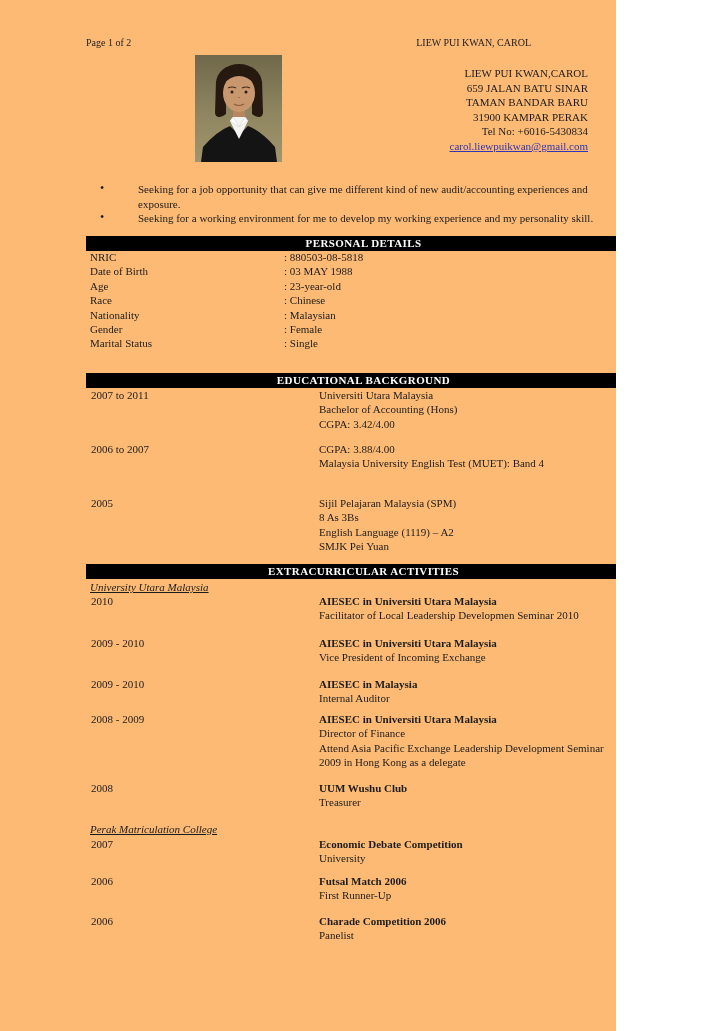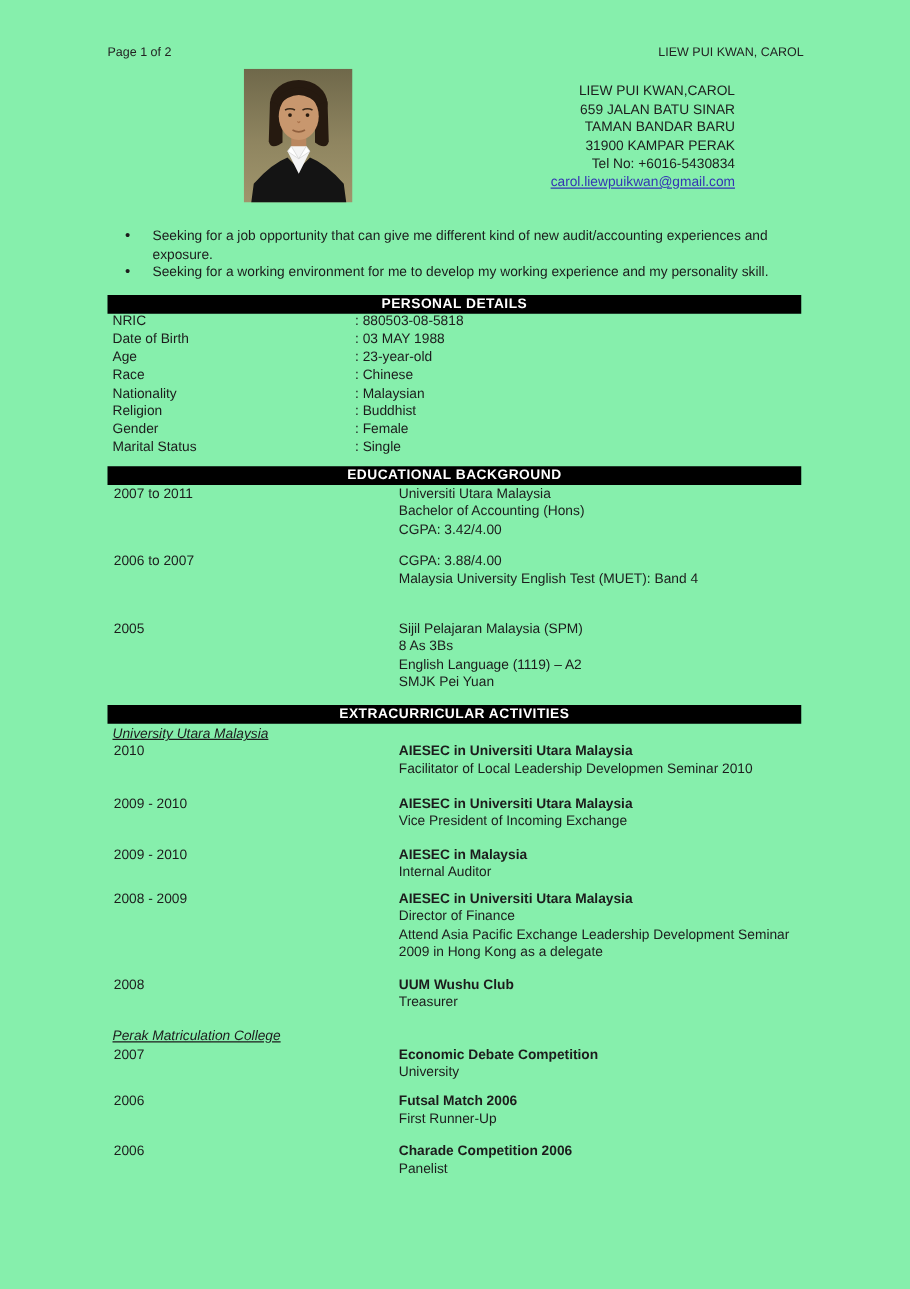--- a/index.html
+++ b/index.html
@@ -1,35 +1,35 @@
 <!DOCTYPE html>
 <html><head>
 <meta charset="utf-8">
 <style>
   html,body { margin:0; padding:0; background:#fff; }
   .page {
-    position:relative; width:728px; height:1031px; background:#86efac;
-    font-family:Liberation Sans, sans-serif; font-size:11px; color:#1c1c1c;
+    position:relative; width:616px; height:1031px; background:#fdba74;
+    font-family:Liberation Serif, serif; font-size:11px; color:#1c1c1c;
     overflow:hidden;
   }
   .abs { position:absolute; }
   .hdr { top:37px; font-size:10px; color:#222; }
   .hdr-left { left:86px; }
   .hdr-right { right:85px; }
   .photo-box { left:195px; top:55px; width:87px; height:107px; }
   .contact { left:368px; top:66px; width:220px; text-align:right; line-height:14.6px; }
   .contact a.email { color:#3434b4; text-decoration:underline; cursor:pointer; }
   .banner {
     left:86px; width:555px; height:15px; background:#000;
     color:#fff; font-weight:bold; text-align:center; line-height:15px;
     letter-spacing:0.4px; font-size:11px;
   }
   .obj-item { left:100px; width:542px; line-height:14.5px; }
   .obj-item .dot { position:absolute; left:0; top:-1px; font-size:12px; }
-  .obj-lines { margin-left:22px; }
+  .obj-lines { margin-left:38px; }
   .p-rows { left:90px; top:250px; line-height:14.4px; }
   .p-row .lbl { display:inline-block; width:194px; }
   .entry { left:91px; line-height:14.4px; }
   .entry .period { position:absolute; left:0; top:0; }
   .entry .content { margin-left:228px; }
   .bold-line { font-weight:bold; }
   .group-head { left:90px; font-style:italic; text-decoration:underline; }
 </style>
 </head>
 <body>
@@ -93,21 +93,20 @@
   </div>
 
   <div class="abs banner" style="top:236px">PERSONAL DETAILS</div>
 
   <div class="abs p-rows">
     <div class="p-row"><span class="lbl">NRIC</span><span class="val">: 880503-08-5818</span></div>
     <div class="p-row"><span class="lbl">Date of Birth</span><span class="val">: 03 MAY 1988</span></div>
     <div class="p-row"><span class="lbl">Age</span><span class="val">: 23-year-old</span></div>
     <div class="p-row"><span class="lbl">Race</span><span class="val">: Chinese</span></div>
     <div class="p-row"><span class="lbl">Nationality</span><span class="val">: Malaysian</span></div>
-    <div class="p-row"><span class="lbl">Religion</span><span class="val">: Buddhist</span></div>
     <div class="p-row"><span class="lbl">Gender</span><span class="val">: Female</span></div>
     <div class="p-row"><span class="lbl">Marital Status</span><span class="val">: Single</span></div>
   </div>
 
   <div class="abs banner" style="top:373px">EDUCATIONAL BACKGROUND</div>
 
   <div class="abs entry" style="top:388px">
     <span class="period">2007 to 2011</span>
     <div class="content">
       <div>Universiti Utara Malaysia</div>

